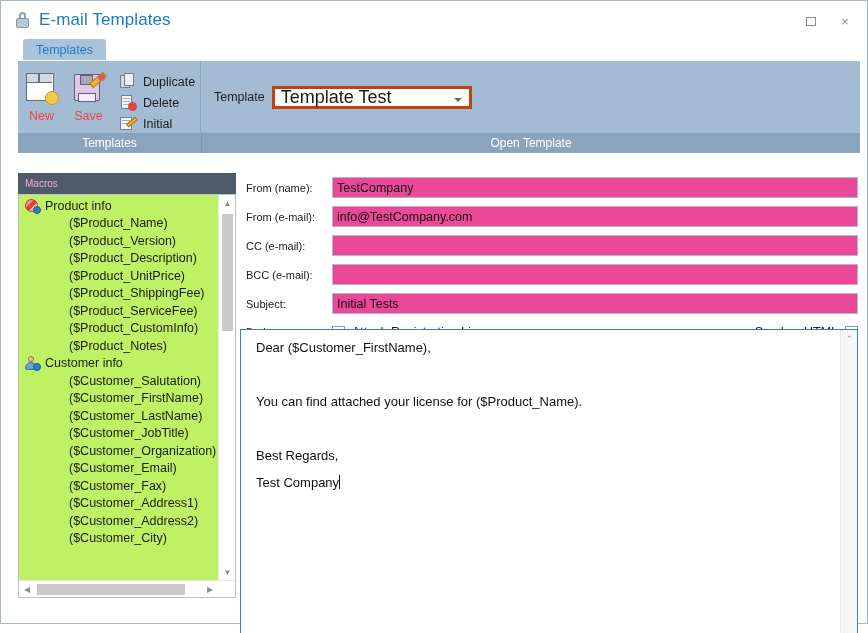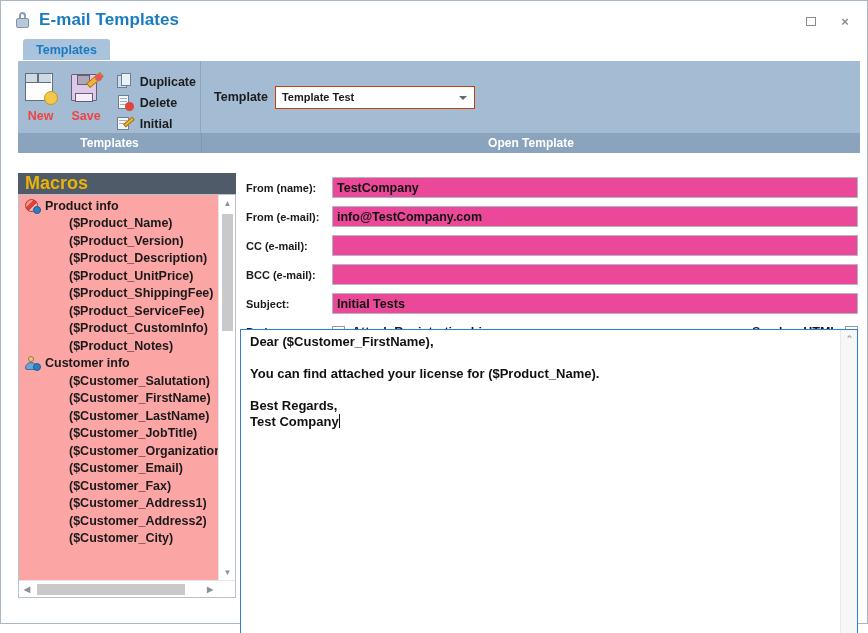--- a/index.html
+++ b/index.html
@@ -15,21 +15,20 @@
     color: #1a1a1a;
     overflow: hidden;
   }
   .window {
     position: relative;
     width: 868px;
     height: 624px;
     box-sizing: border-box;
     border: 1px solid #a9b6c4;
     background: #ffffff;
-    font-weight: bold;
   }
 
   
   .titlebar {
     position: relative;
     height: 38px;
     background: #ffffff;
     display: flex;
     align-items: center;
     padding-left: 13px;
@@ -262,26 +261,26 @@
     flex: 1;
     display: flex;
     align-items: center;
     padding-left: 13px;
   }
   .tmpl-label { font-size: 12.5px; color: #1c1c1c; margin-right: 7px; }
   .tmpl-combo {
     width: 200px;
     height: 23px;
     background: #ffffff;
-    border: 1px solid #c2410c;
+    border: 3px solid #c2410c;
     box-sizing: border-box;
     display: flex;
     align-items: center;
     position: relative;
-    font-size: 11px;
+    font-size: 18px;
   }
   .tmpl-combo .val { padding-left: 6px; }
   .tmpl-combo .arrow {
     position: absolute; right: 7px; top: 9px;
     width: 0; height: 0;
     border-left: 4px solid transparent;
     border-right: 4px solid transparent;
     border-top: 4px solid #5c6a78;
   }
 
@@ -307,33 +306,33 @@
     top: 152px; left: 0; right: 0; bottom: 0;
     background: #ffffff;
   }
 
   
   .macros-header {
     position: absolute;
     left: 17px; top: 20px;
     width: 218px; height: 21px;
     background: #4f5b69;
-    color: #eab308;
-    font-size: 18px;
+    color: #f9a8d4;
+    font-size: 10px;
     display: flex; align-items: center;
     padding-left: 7px;
     box-sizing: border-box;
   }
   .tree-outer {
     position: absolute;
     left: 17px; top: 41px;
     width: 218px; height: 404px;
     border: 1px solid #b6c2ce;
     box-sizing: border-box;
-    background: #fca5a5;
+    background: #bef264;
     overflow: hidden;
   }
   .tree-list {
     position: absolute;
     left: 0; top: 0;
     right: 17px; bottom: 17px;
     overflow: hidden;
     padding-top: 2px;
     box-sizing: border-box;
   }
@@ -476,24 +475,24 @@
   .body-box {
     position: absolute;
     left: 239px; top: 176px; right: 9px;
     height: 421px;
     border: 1px solid #2f7fd1;
     background: #ffffff;
     box-sizing: border-box;
   }
   .body-text {
     position: absolute;
-    left: 9px; top: 4px; right: 20px;
+    left: 15px; top: 4px; right: 20px;
     font-size: 13px;
     color: #111;
-    line-height: 16px;
+    line-height: 27px;
     white-space: pre-wrap;
   }
   .caret {
     display: inline-block;
     width: 1px;
     height: 14px;
     background: #111;
     vertical-align: -2px;
   }
   .body-vsb {

